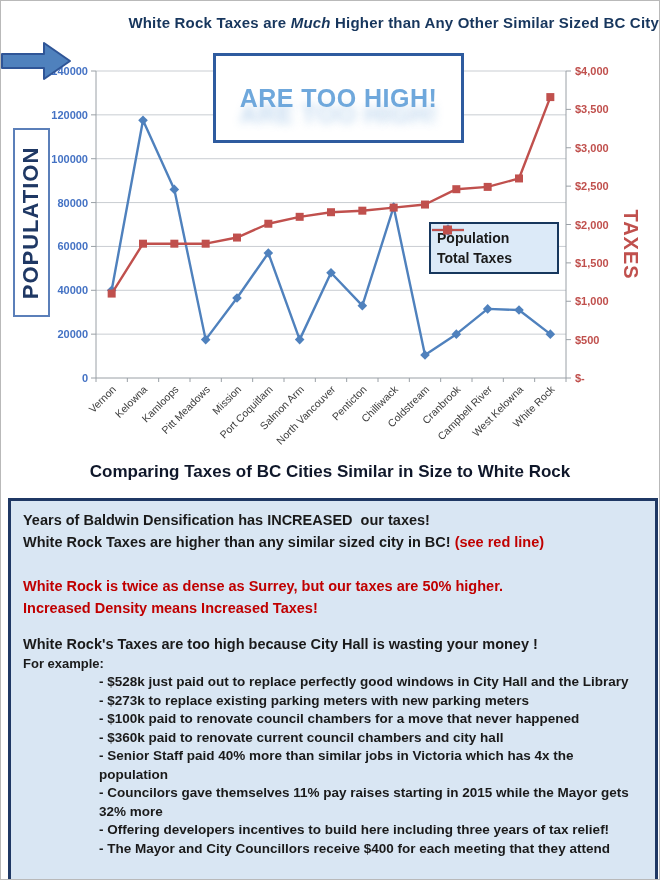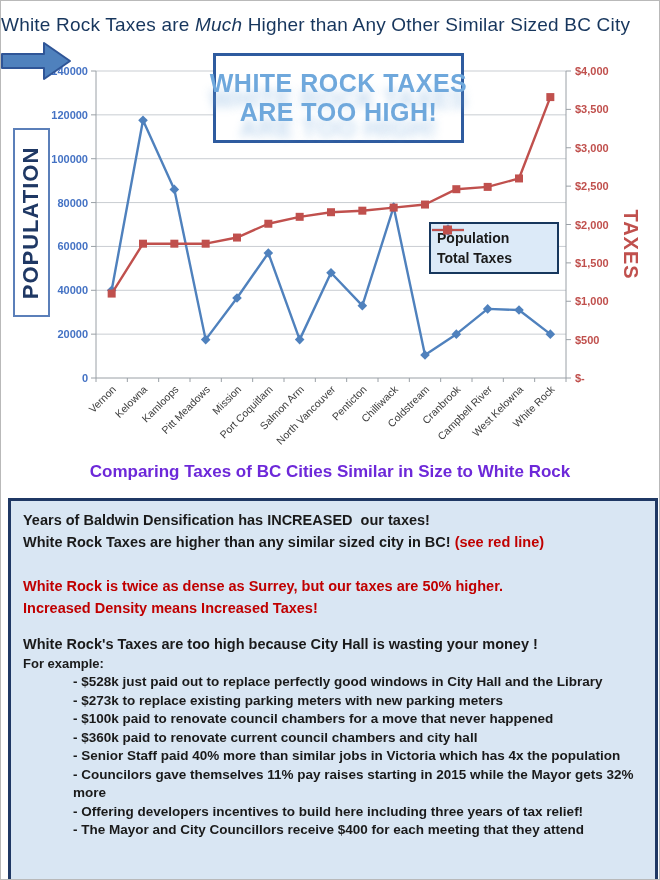--- a/index.html
+++ b/index.html
@@ -3,22 +3,22 @@
 <meta charset="utf-8">
 <style>
   html,body{margin:0;padding:0;background:#e8e8e8;}
   .page{
     position:relative;width:660px;height:880px;background:#ffffff;
     border:1px solid #b9b9b9;box-sizing:border-box;overflow:hidden;
     font-family:"Liberation Sans",sans-serif;
   }
   
   .main-title{
-    position:absolute;top:13px;left:0;right:0;text-align:left;
-    font-size:19px;font-weight:normal;color:#17365D;letter-spacing:.2px;
+    position:absolute;top:13px;left:0;right:0;text-align:right;
+    font-size:15px;font-weight:bold;color:#17365D;letter-spacing:.2px;
   }
   .main-title .it{font-style:italic;}
   
   .chart{position:absolute;left:0;top:40px;width:660px;height:420px;}
   .chart svg{position:absolute;left:0;top:0;}
   .tickL{fill:#4472C4;font:bold 11px "Liberation Sans",sans-serif;}
   .tickR{fill:#C0504D;font:bold 11px "Liberation Sans",sans-serif;}
   .tickX{fill:#404040;font:10.5px "Liberation Sans",sans-serif;}
   .pop-box{
     position:absolute;left:12px;top:87px;width:33px;height:185px;
@@ -55,36 +55,36 @@
     position:absolute;left:428px;top:181px;width:130px;height:52px;
     background:#DCEAF8;border:2px solid #17375D;box-sizing:border-box;
     display:flex;flex-direction:column;justify-content:space-evenly;
     padding:2px 6px;z-index:5;
   }
   .legend-item{display:flex;align-items:center;gap:4px;}
   .legend-item .lbl{font-size:14px;font-weight:bold;color:#1a1a1a;}
   
   .caption{
     position:absolute;top:461px;left:0;right:0;text-align:center;
-    font-size:17px;font-weight:bold;color:#6d28d9;
+    font-size:17px;font-weight:bold;color:#0f172a;
   }
   
   .info-box{
     position:absolute;left:7px;top:497px;width:650px;height:435px;
     box-sizing:border-box;background:#D9E6F3;border:3px solid #1F3864;
     padding:8px 12px 12px 12px;
   }
   .ib-line{font-size:14.5px;font-weight:bold;color:#1a1a1a;line-height:22px;white-space:pre-wrap;}
   .ib-red{color:#C00000;}
   .ib-redline{font-size:14.5px;font-weight:bold;color:#C00000;line-height:22px;}
   .gap-lg{height:22px;}
   .gap-sm{height:14px;}
   .ib-sub{font-size:13px;font-weight:bold;color:#1a1a1a;line-height:18px;}
   .ib-bullet{
-    margin-left:50px;font-size:13.5px;font-weight:bold;color:#1a1a1a;line-height:18.5px;
+    margin-left:76px;font-size:13.5px;font-weight:bold;color:#1a1a1a;line-height:18.5px;
   }
 </style>
 </head>
 <body>
 
 <div class="page">
 
   <div class="main-title"><span>White Rock Taxes are </span><span class="it">Much</span><span> Higher than Any Other Similar Sized BC City</span></div>
 
   <div class="chart">
@@ -200,21 +200,20 @@
 
     <div class="pop-box">
       <span>POPULATION</span>
     </div>
 
     <div class="taxes-title">
       <span>TAXES</span>
     </div>
 
     <div class="callout">
-      <div class="cl">WHITE ROCK TAXES</div>
       <div class="cl">ARE TOO HIGH!</div>
     </div>
 
     <svg class="arrow" width="72" height="40">
       <polygon points="1,13 43,13 43,2 69,20 43,38 43,27 1,27" fill="#4F81BD" stroke="#2F5597" stroke-width="2" stroke-linejoin="round"></polygon>
     </svg>
 
     <div class="legend">
       <div class="legend-item">
         <svg width="34" height="12">

